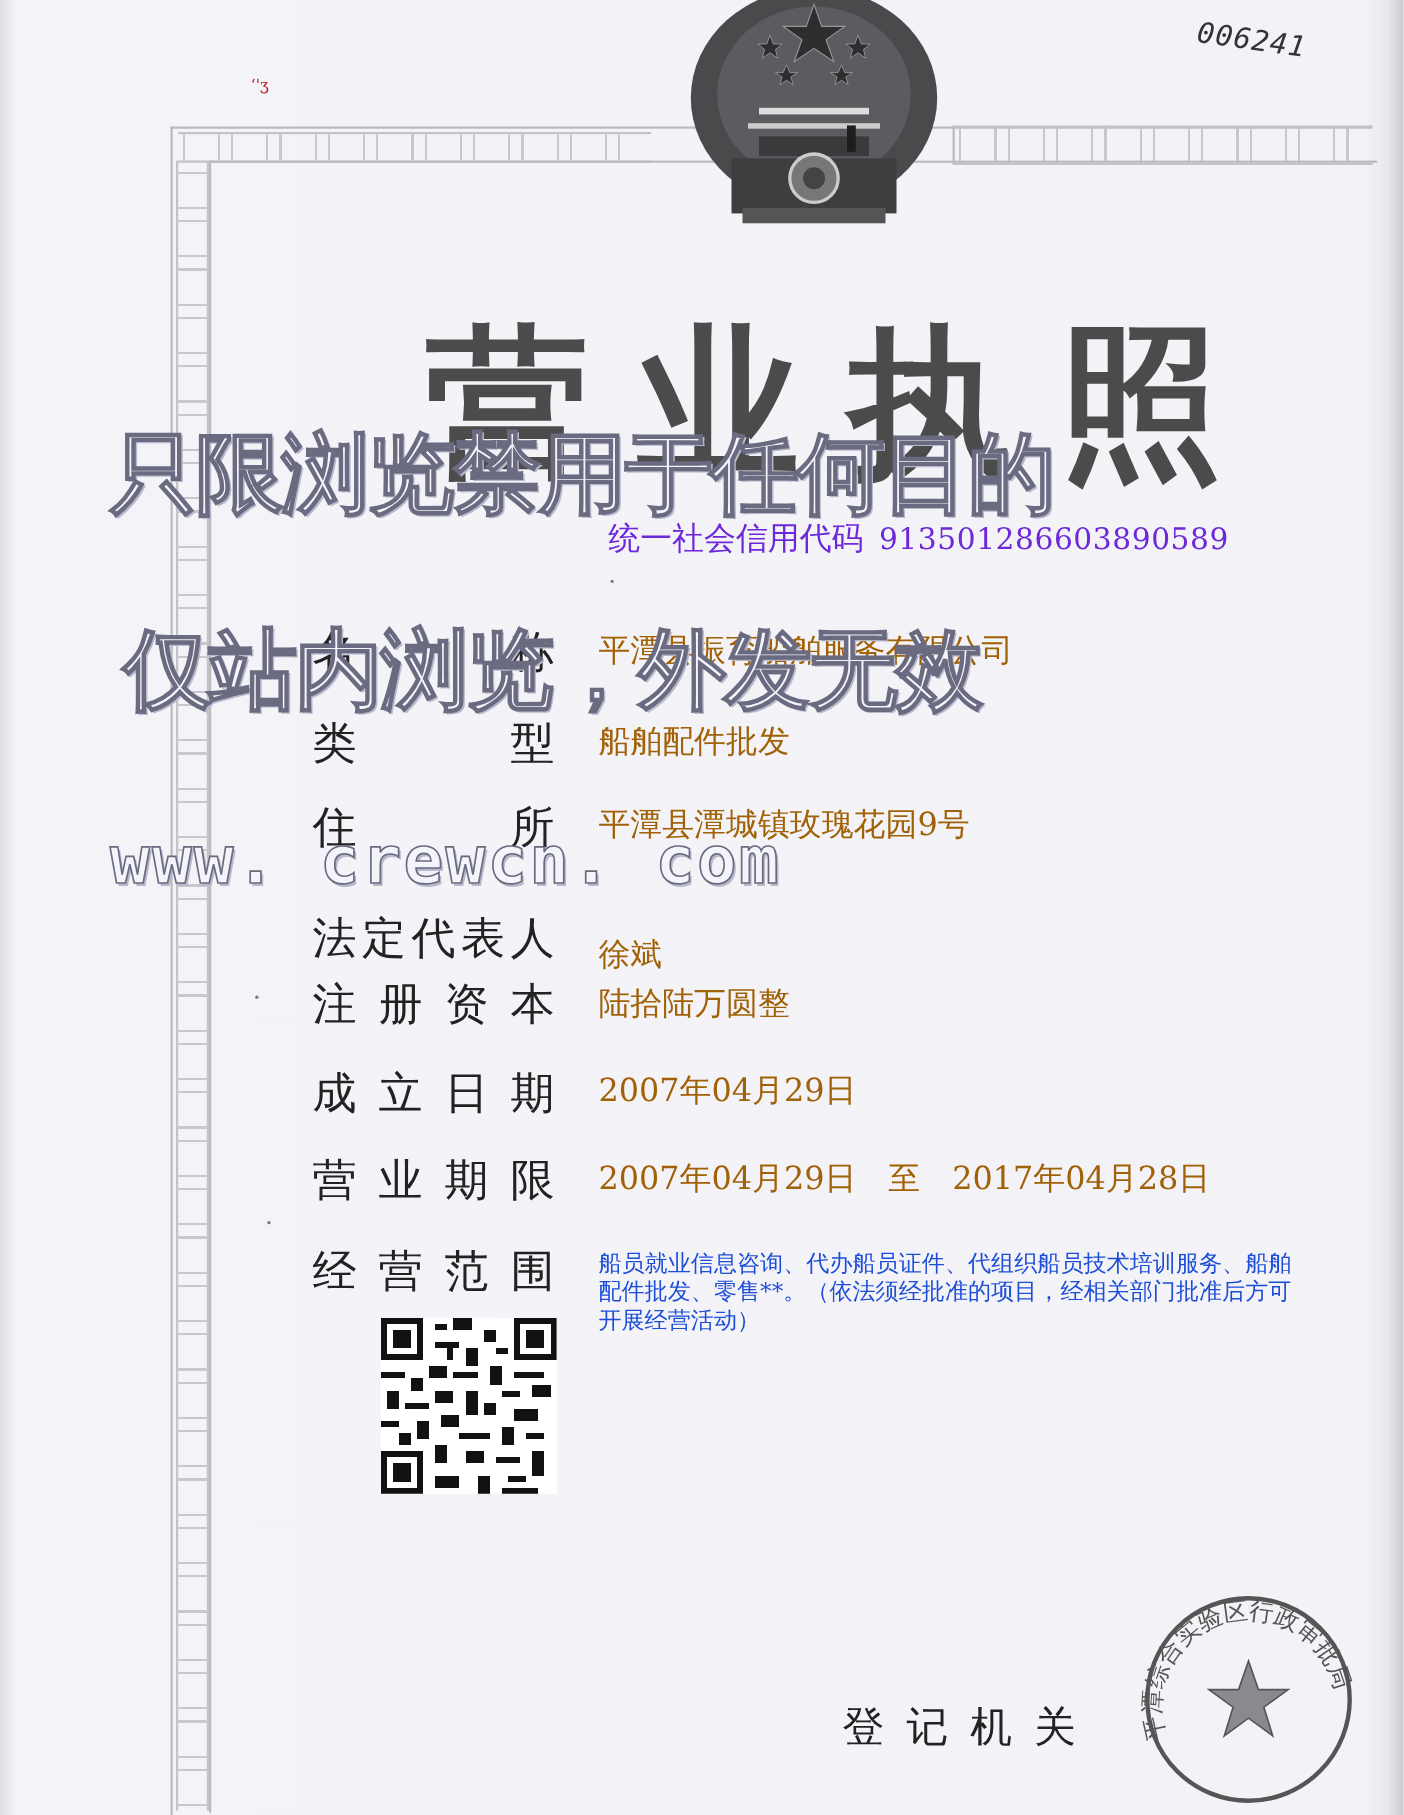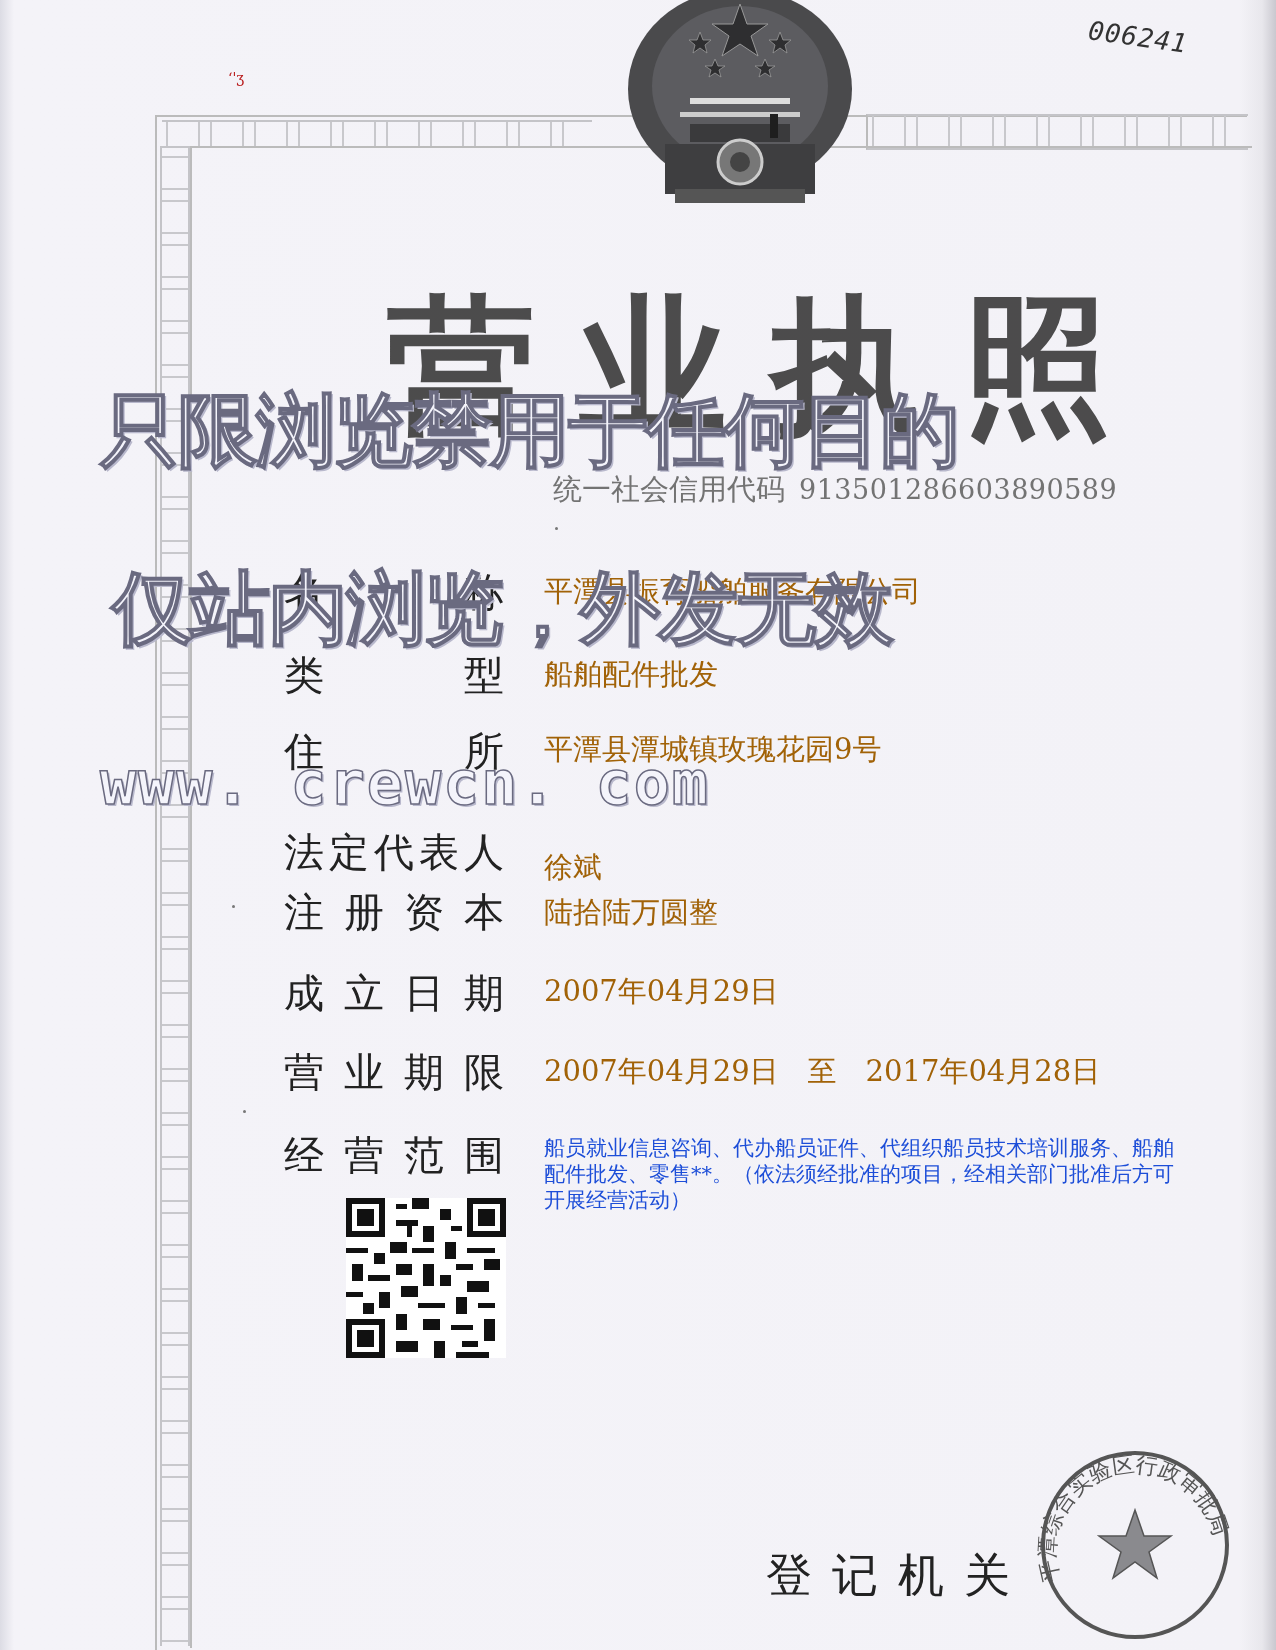--- a/index.html
+++ b/index.html
@@ -17,28 +17,28 @@
   .border-inner{position:absolute;left:190px;top:146px;width:1060px;height:1500px;border-left:2px solid #bbb;border-top:2px solid #bbb;}
   .meander{background-image:repeating-linear-gradient(90deg,transparent 0 4px,#c8c8cc 4px 6px,transparent 6px 36px,#c8c8cc 36px 38px,transparent 38px 44px);
     border-top:2px solid #c4c4c8;border-bottom:2px solid #c4c4c8;}
   .meander-v{background-image:repeating-linear-gradient(0deg,transparent 0 4px,#c8c8cc 4px 6px,transparent 6px 36px,#c8c8cc 36px 38px,transparent 38px 44px);
     border-left:2px solid #c4c4c8;border-right:2px solid #c4c4c8;}
   .serial{position:absolute;left:1088px;top:22px;font-family:"DejaVu Sans Mono",monospace;font-style:italic;
     font-size:26px;color:#333;transform:rotate(8deg);letter-spacing:1px;}
   .mark{position:absolute;left:228px;top:70px;font-size:14px;color:#b91c1c;}
   .title{position:absolute;left:375px;top:268px;font-family:"DejaVu Sans",sans-serif;font-size:148px;
     letter-spacing:44px;color:#3a3a3a;font-weight:bold;opacity:.9;filter:blur(.4px);margin-left:12px;}
-  .credit{position:absolute;left:553px;top:470px;font-family:"DejaVu Sans",sans-serif;font-size:29px;color:#737373;}
+  .credit{position:absolute;left:553px;top:470px;font-family:"DejaVu Sans",sans-serif;font-size:29px;color:#6d28d9;}
   .credit .code{font-family:"DejaVu Serif",serif;font-size:27px;margin-left:14px;letter-spacing:.5px;}
   .field-label{position:absolute;left:284px;font-family:"DejaVu Sans",sans-serif;font-size:40px;color:#222;
     width:220px;display:flex;justify-content:space-between;}
   .field-value{position:absolute;left:544px;font-size:29px;color:#a16207;}
   .scope{position:absolute;left:544px;top:1135px;width:640px;font-size:21px;line-height:26px;color:#1d4ed8;}
   .qr{position:absolute;left:346px;top:1198px;width:160px;height:160px;background:#fff;}
-  .authority{position:absolute;left:766px;top:1545px;font-family:"DejaVu Sans",sans-serif;font-size:46px;letter-spacing:20px;color:#222;}
+  .authority{position:absolute;left:766px;top:1545px;font-family:"DejaVu Sans",sans-serif;font-size:38px;letter-spacing:20px;color:#222;}
   .stamp{position:absolute;left:1020px;top:1420px;width:230px;height:230px;}
   .wm{position:absolute;font-family:"DejaVu Sans",sans-serif;font-weight:bold;color:#f4f4fb;
     -webkit-text-stroke:1.5px #6a6a80;text-shadow:2px 2px 0 #b8b8cc;}
   .wm1{left:100px;top:378px;font-size:80px;letter-spacing:-2px;}
   .wm2{left:112px;top:556px;font-size:80px;letter-spacing:-2px;}
   .wm3{left:100px;top:748px;font-family:"DejaVu Sans Mono",monospace;font-size:60px;font-weight:bold;letter-spacing:2px;}
   .speck{position:absolute;width:3px;height:3px;background:#777;border-radius:50%;}
 </style>
 </head>
 <body>

